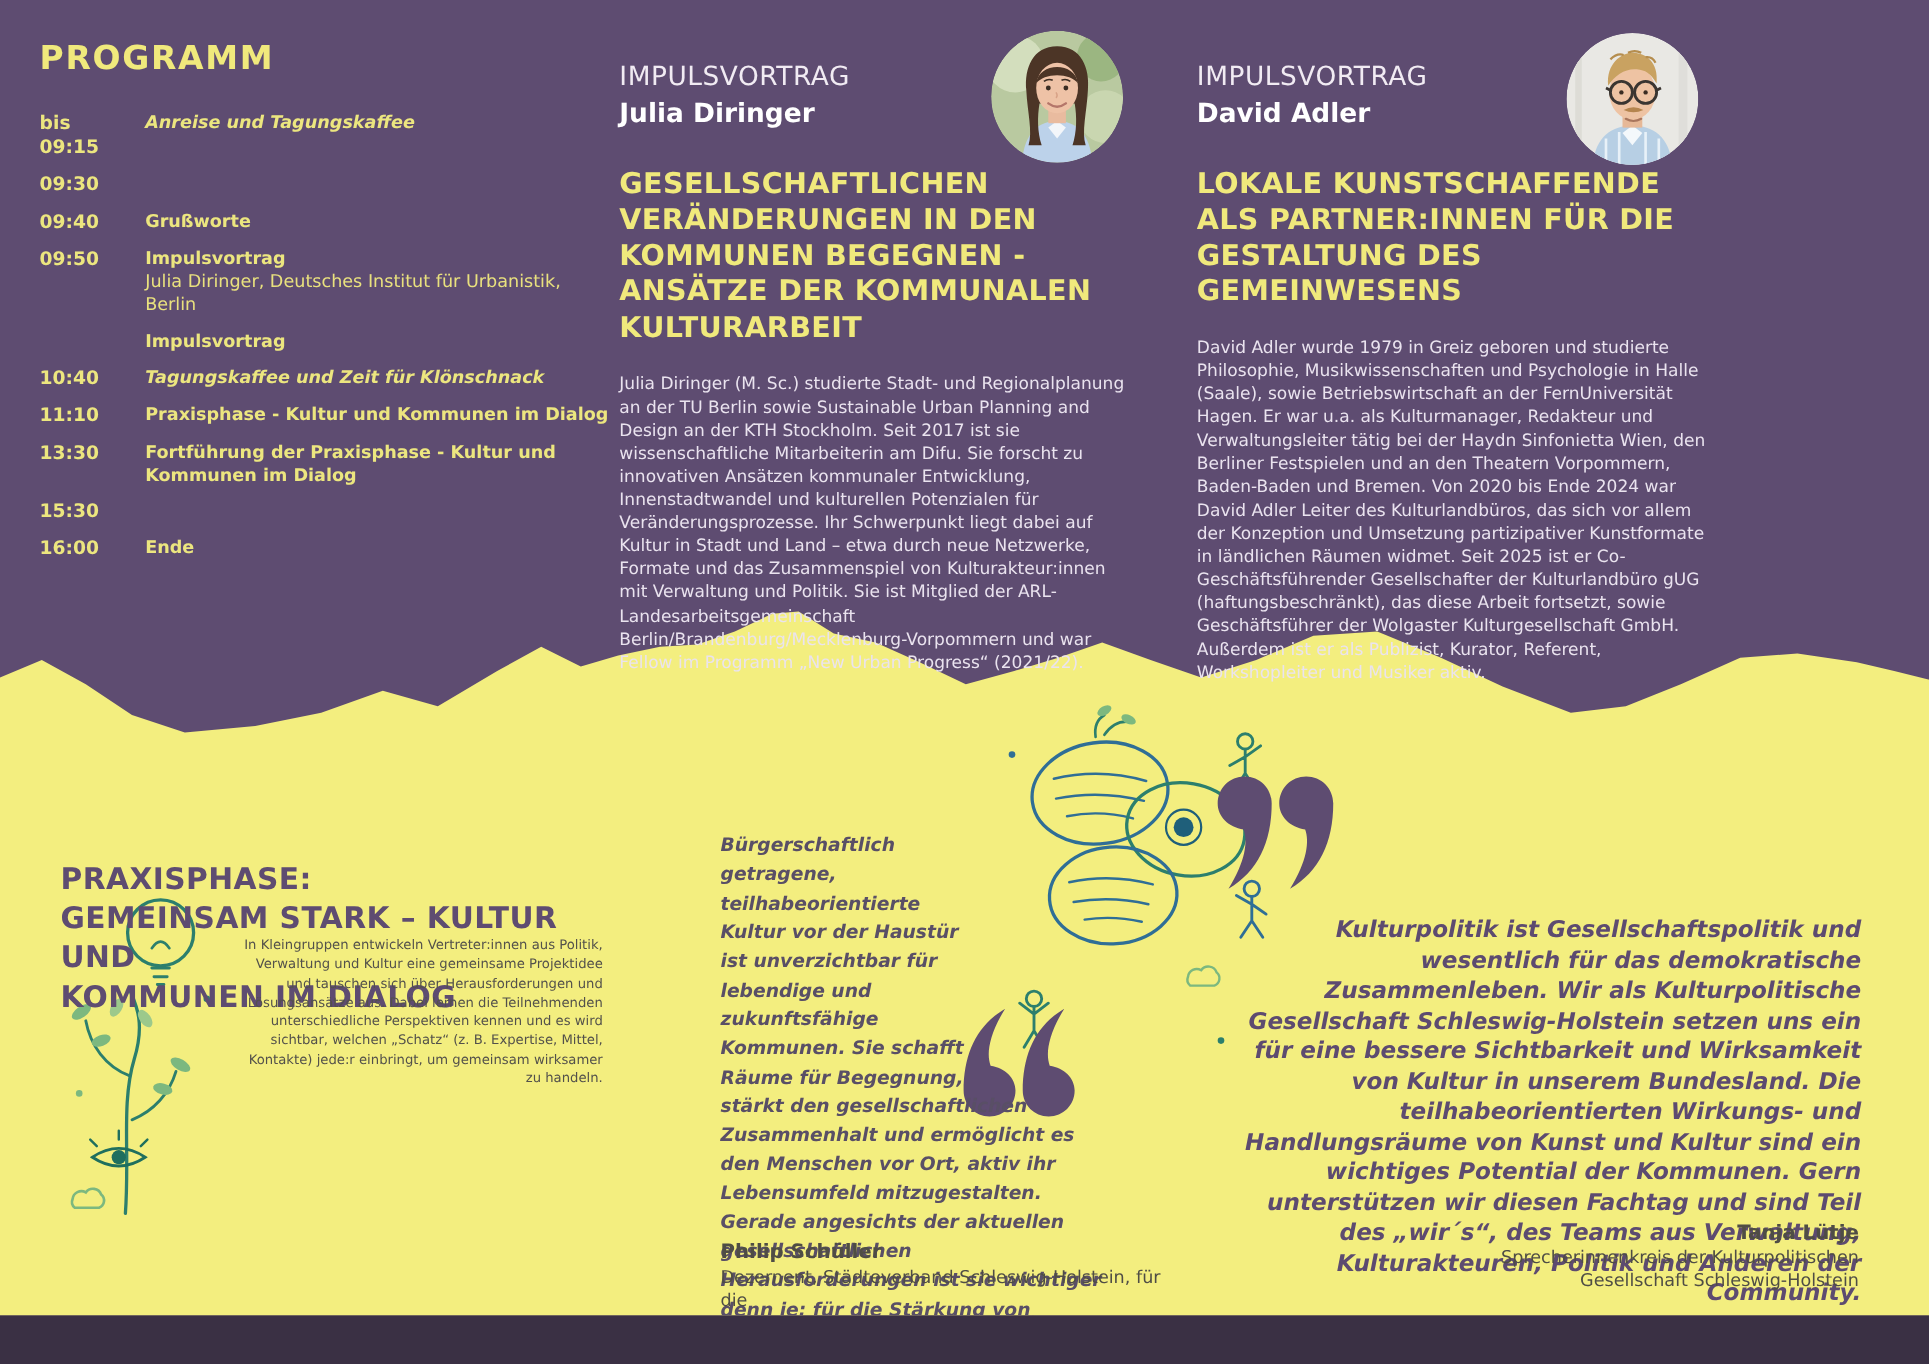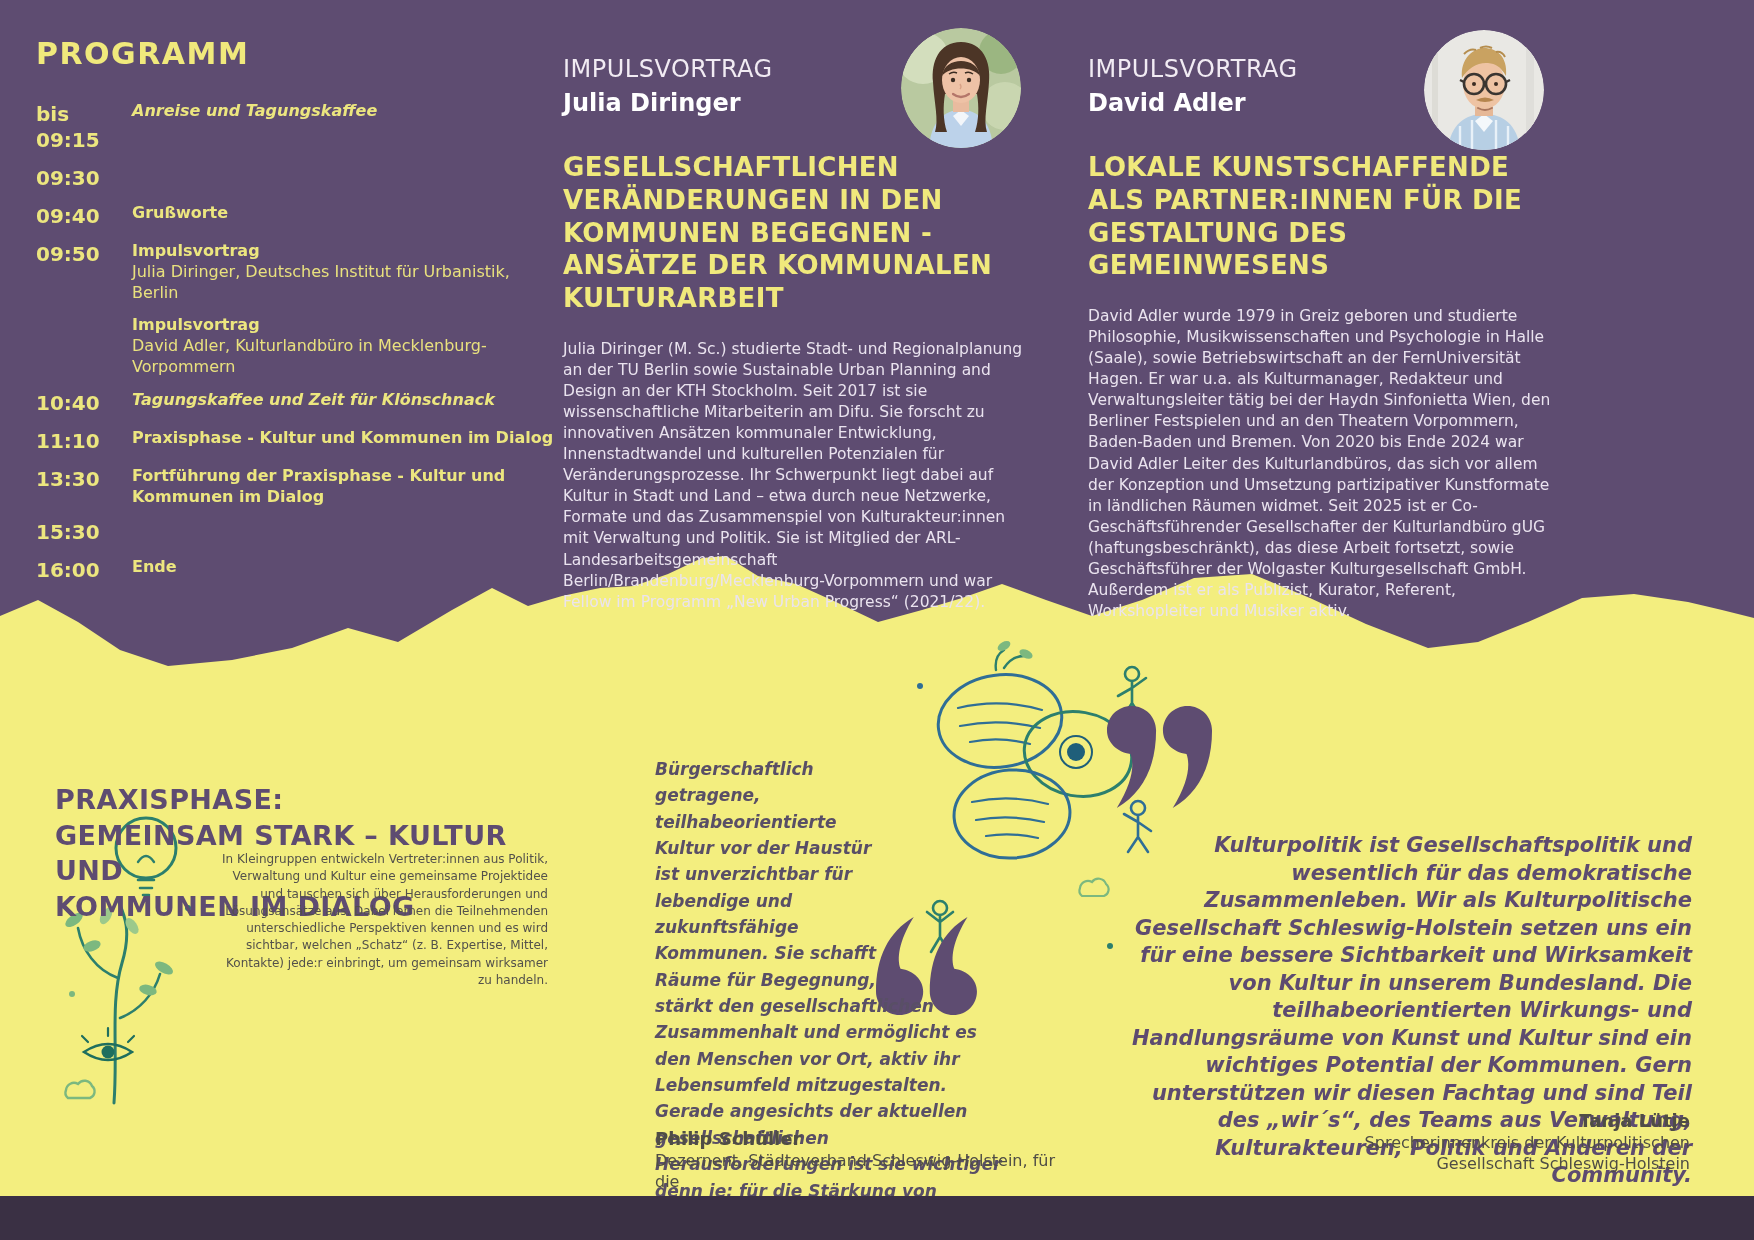--- a/index.html
+++ b/index.html
@@ -8,21 +8,21 @@
     background:#5e4c71;
     font-family:"DejaVu Sans","Liberation Sans",sans-serif;
   }
   .pre{white-space:pre-line;}
   
   .col-left{position:absolute;left:36px;top:36px;width:520px;z-index:3;}
   .program-title{
     color:#f0e97c;font-size:30px;font-weight:800;letter-spacing:1.5px;margin:0 0 30px 0;
   }
   .prow{display:grid;grid-template-columns:76px 1fr;column-gap:20px;margin-bottom:12px;}
-  .ptime{color:#ece67f;font-size:20px;font-weight:700;line-height:1.3;}
+  .ptime{color:#ece67f;font-size:17px;font-weight:700;line-height:1.3;}
   .plabel{color:#ece67f;font-size:16px;font-weight:700;line-height:1.3;}
   .plabel.it{font-style:italic;}
   .psub{color:#e9e17e;font-size:16px;font-weight:400;line-height:1.3;}
   .col-mid{position:absolute;left:563px;top:55px;width:462px;z-index:3;}
   .col-right{position:absolute;left:1088px;top:55px;width:470px;z-index:3;}
   .kicker{color:#f1ebf3;font-size:24px;font-weight:400;letter-spacing:0.5px;margin:0 0 6px 0;}
   .speaker-name{color:#ffffff;font-size:24px;font-weight:700;margin:0 0 34px 0;}
   .talk-heading{
     color:#f0e97c;font-size:26px;font-weight:800;line-height:1.26;letter-spacing:0.3px;
     margin:0 0 24px 0;text-transform:uppercase;
@@ -95,21 +95,20 @@
       <div class="ptime">09:50</div>
       <div>
         <div class="plabel">Impulsvortrag</div>
         <div class="psub">Julia Diringer, Deutsches Institut für Urbanistik, Berlin</div>
       </div>
     </div>
     <div class="prow">
       <div class="ptime"></div>
       <div>
         <div class="plabel">Impulsvortrag</div>
-        <div class="psub">David Adler, Kulturlandbüro in Mecklenburg-Vorpommern</div>
       </div>
     </div>
     <div class="prow">
       <div class="ptime">10:40</div>
       <div>
           <div class="plabel it">Tagungskaffee und Zeit für Klönschnack</div>
         </div>
     </div>
     <div class="prow">
       <div class="ptime">11:10</div>

